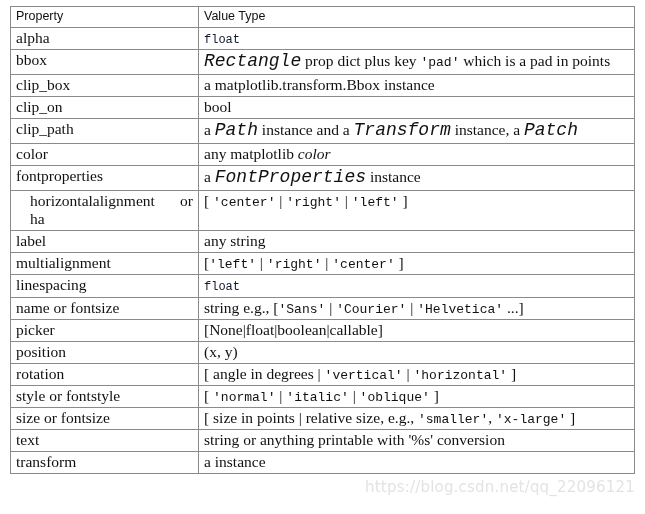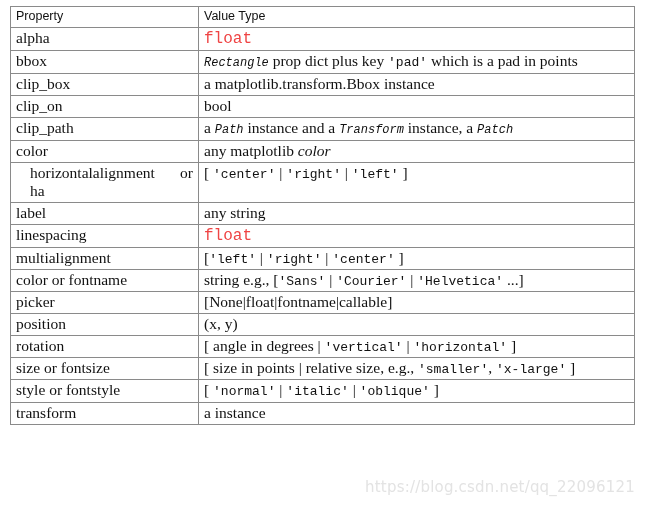--- a/index.html
+++ b/index.html
@@ -81,30 +81,30 @@
   }
 
   
   .mono {
     font-family: "Liberation Mono", "DejaVu Sans Mono", monospace;
     font-size: 13px;
     letter-spacing: 0;
   }
   .mono-i {
     font-family: "Liberation Mono", "DejaVu Sans Mono", monospace;
-    font-size: 12px;
+    font-size: 18px;
     font-style: italic;
   }
   .serif-i {
     font-style: italic;
   }
   .float-val {
     font-family: "Liberation Mono", "DejaVu Sans Mono", monospace;
-    font-size: 16px;
-    color: #ef4444;
+    font-size: 12px;
+    color: #0f172a;
   }
 
   
   #watermark {
     position: absolute;
     right: 10px;
     bottom: 18px;
     font-family: "DejaVu Sans", sans-serif;
     font-size: 15px;
     color: #e3e3e3;
@@ -149,61 +149,69 @@
         </tr>
         <tr class="data-row">
           <td class="prop-cell">clip_path</td>
           <td class="val-cell"><span>a </span><span class="mono-i">Path</span><span> instance and a </span><span class="mono-i">Transform</span><span> instance, a </span><span class="mono-i">Patch</span></td>
         </tr>
         <tr class="data-row">
           <td class="prop-cell">color</td>
           <td class="val-cell"><span>any matplotlib </span><span class="serif-i">color</span></td>
         </tr>
         <tr class="data-row">
+          <td class="prop-cell">fontproperties</td>
+          <td class="val-cell"><span>a </span><span class="mono-i">FontProperties</span><span> instance</span></td>
+        </tr>
+        <tr class="data-row">
           <td class="prop-cell justified">
             <span class="just-line">horizontalalignment or</span>
             <span class="just-line last">ha</span>
           </td>
           <td class="val-cell"><span>[ </span><span class="mono">'center'</span><span> | </span><span class="mono">'right'</span><span> | </span><span class="mono">'left'</span><span> ]</span></td>
         </tr>
         <tr class="data-row">
           <td class="prop-cell">label</td>
           <td class="val-cell"><span>any string</span></td>
         </tr>
         <tr class="data-row">
+          <td class="prop-cell">multialignment</td>
+          <td class="val-cell"><span>[</span><span class="mono">'left'</span><span> | </span><span class="mono">'right'</span><span> | </span><span class="mono">'center'</span><span> ]</span></td>
+        </tr>
+        <tr class="data-row">
           <td class="prop-cell">linespacing</td>
           <td class="val-cell"><span class="float-val">float</span></td>
         </tr>
         <tr class="data-row">
-          <td class="prop-cell">multialignment</td>
-          <td class="val-cell"><span>[</span><span class="mono">'left'</span><span> | </span><span class="mono">'right'</span><span> | </span><span class="mono">'center'</span><span> ]</span></td>
-        </tr>
-        <tr class="data-row">
-          <td class="prop-cell">color or fontname</td>
+          <td class="prop-cell">name or fontsize</td>
           <td class="val-cell"><span>string e.g., [</span><span class="mono">'Sans'</span><span> | </span><span class="mono">'Courier'</span><span> | </span><span class="mono">'Helvetica'</span><span> ...]</span></td>
         </tr>
         <tr class="data-row">
           <td class="prop-cell">picker</td>
-          <td class="val-cell"><span>[None|float|fontname|callable]</span></td>
+          <td class="val-cell"><span>[None|float|boolean|callable]</span></td>
         </tr>
         <tr class="data-row">
           <td class="prop-cell">position</td>
           <td class="val-cell"><span>(x, y)</span></td>
         </tr>
         <tr class="data-row">
           <td class="prop-cell">rotation</td>
           <td class="val-cell"><span>[ angle in degrees | </span><span class="mono">'vertical'</span><span> | </span><span class="mono">'horizontal'</span><span> ]</span></td>
         </tr>
         <tr class="data-row">
+          <td class="prop-cell">style or fontstyle</td>
+          <td class="val-cell"><span>[ </span><span class="mono">'normal'</span><span> | </span><span class="mono">'italic'</span><span> | </span><span class="mono">'oblique'</span><span> ]</span></td>
+        </tr>
+        <tr class="data-row">
           <td class="prop-cell">size or fontsize</td>
           <td class="val-cell"><span>[ size in points | relative size, e.g., </span><span class="mono">'smaller'</span><span>, </span><span class="mono">'x-large'</span><span> ]</span></td>
         </tr>
         <tr class="data-row">
-          <td class="prop-cell">style or fontstyle</td>
-          <td class="val-cell"><span>[ </span><span class="mono">'normal'</span><span> | </span><span class="mono">'italic'</span><span> | </span><span class="mono">'oblique'</span><span> ]</span></td>
+          <td class="prop-cell">text</td>
+          <td class="val-cell"><span>string or anything printable with '%s' conversion</span></td>
         </tr>
         <tr class="data-row">
           <td class="prop-cell">transform</td>
           <td class="val-cell"><span>a </span><span> instance</span></td>
         </tr>
       </tbody>
   </table>
 </div>
 
 <div id="watermark">https://blog.csdn.net/qq_22096121</div>

